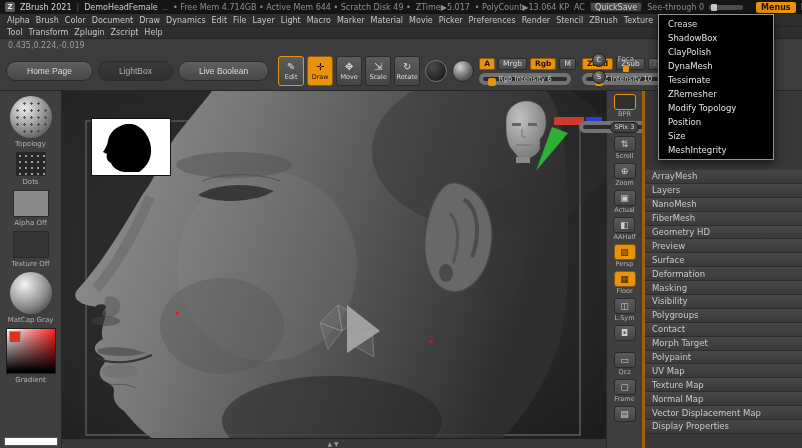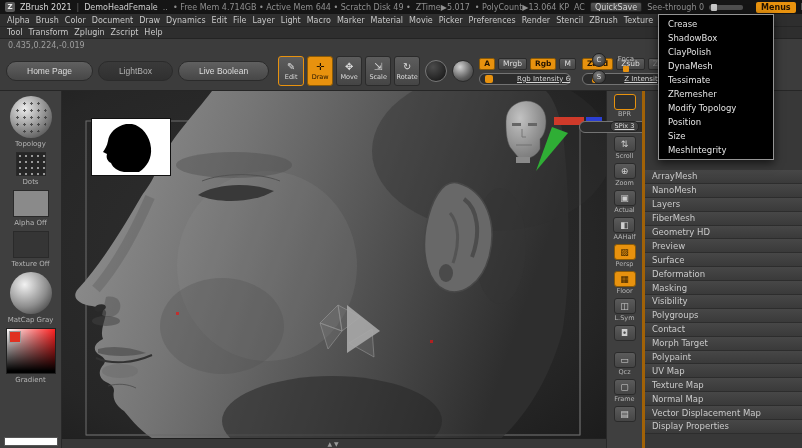--- a/index.html
+++ b/index.html
@@ -38,21 +38,21 @@
   .mode-btn.outlined{border-color:#e8920e;}
   .circle-btn{width:22px;height:22px;border-radius:50%;border:1px solid #777;flex:none;}
   .circle-btn.dark{background:radial-gradient(circle at 35% 30%,#4c4c4c,#1f1f1f 75%);}
   .circle-btn.sphere{background:radial-gradient(circle at 35% 30%,#d2d2d2,#5f5f5f 60%,#303030);border-color:#2b2b2b;}
   .paint-cluster{display:flex;gap:6px;}
   .paint-col{display:flex;flex-direction:column;gap:3px;}
   .chip-row{display:flex;gap:3px;}
   .chip{height:12px;line-height:10px;padding:0 4px;font-size:7.5px;border-radius:2px;background:linear-gradient(#5d5d5d,#464646);border:1px solid #2b2b2b;color:#ddd;}
   .chip.active{background:#e8920e;color:#241400;border-color:#8a5a07;font-weight:bold;}
   .chip.dim{color:#868686;}
-  .slider{width:92px;height:12px;background:#2c2c2c;border:1px solid #737373;border-radius:6px;position:relative;display:flex;align-items:center;justify-content:flex-end;font-size:7px;color:#d5d5d5;text-decoration:underline;}
+  .slider{width:92px;height:12px;background:#2c2c2c;border:4px solid #737373;border-radius:6px;position:relative;display:flex;align-items:center;justify-content:center;font-size:7px;color:#d5d5d5;}
   .slider i{position:absolute;top:1px;width:8px;height:8px;background:#e8920e;border-radius:2px;}
   .tb-cs{position:absolute;right:196px;bottom:6px;display:flex;flex-direction:column;gap:3px;}
   .c-circle{width:14px;height:14px;border-radius:50%;background:radial-gradient(circle at 35% 30%,#7a7a7a,#2e2e2e);border:1px solid #202020;color:#ddd;font-size:7px;display:flex;align-items:center;justify-content:center;}
   .focal{position:absolute;right:168px;bottom:18px;display:flex;flex-direction:column;align-items:center;font-size:7px;color:#bbb;}
   .focal .dot{width:6px;height:6px;background:#e8920e;border-radius:1px;margin-top:3px;}
 
   
   .main{display:flex;height:357px;}
 
   
@@ -400,22 +400,22 @@
         <div class="shelf-item">
           <div class="shelf-icon">▤</div>
           <div class="shelf-label"></div>
         </div>
       </div>
 
     <div class="right-panel">
       <div class="panel-rows">
 
       <div class="panel-row">ArrayMesh</div>
+          <div class="panel-row">Layers</div>
           <div class="panel-row">NanoMesh</div>
-          <div class="panel-row">Layers</div>
           <div class="panel-row">FiberMesh</div>
           <div class="panel-row">Geometry HD</div>
           <div class="panel-row">Preview</div>
           <div class="panel-row">Surface</div>
           <div class="panel-row">Deformation</div>
           <div class="panel-row">Masking</div>
           <div class="panel-row">Visibility</div>
           <div class="panel-row">Polygroups</div>
           <div class="panel-row">Contact</div>
           <div class="panel-row">Morph Target</div>

